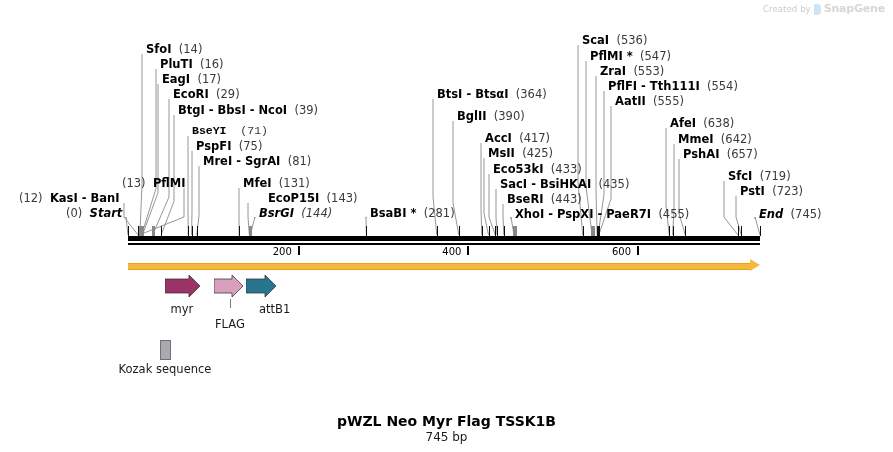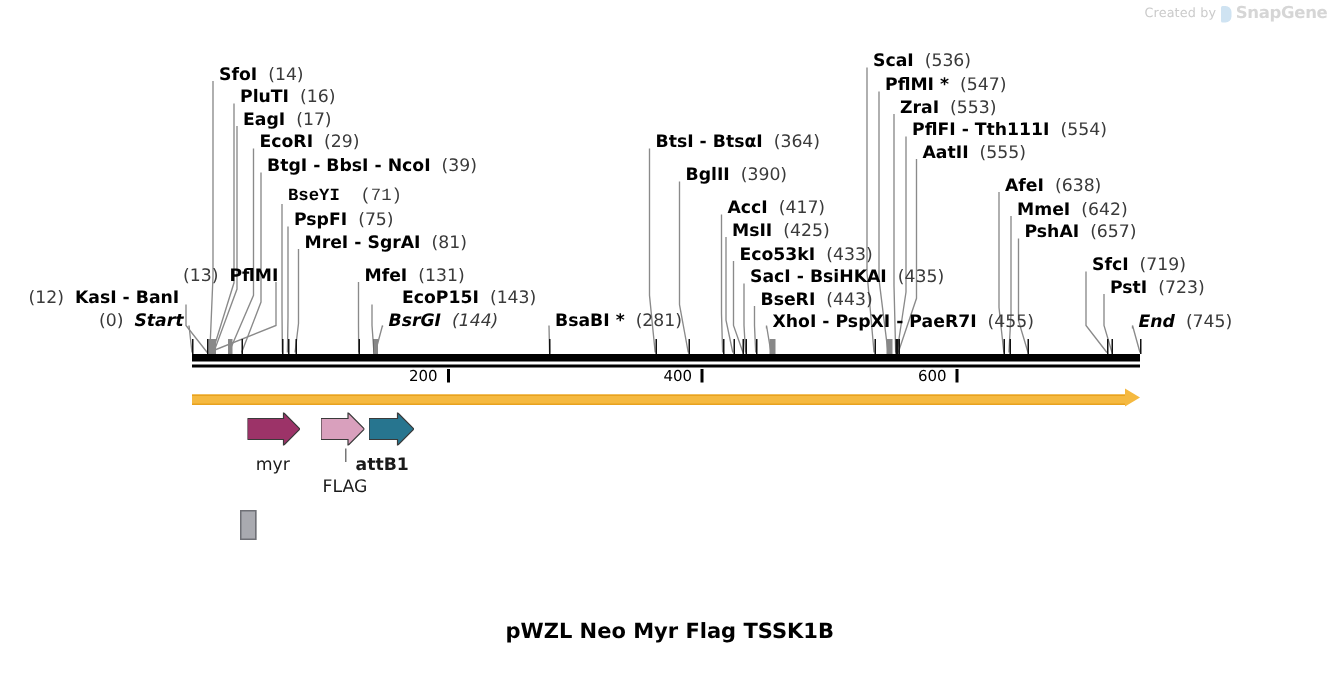--- a/index.html
+++ b/index.html
@@ -321,20 +321,22 @@
        <path d="M 0 4 L 18 4 L 18 0 L 29 11 L 18 22 L 18 18 L 0 18 Z" fill="#d9a0bd" stroke="#3a3a3a" stroke-width="0.8" stroke-linejoin="miter"></path>
      </svg>
       </div>
       <div class="feat-label" style="left: 215px; top: 317px;">FLAG</div>
       <div class="feat-tick" style="left: 230px; top: 299px; height: 9px;"></div>
       <div class="feat" style="left: 246px; top: 275px; width: 30px; height: 22px;">
         <svg width="30" height="22" viewBox="0 0 30 22">
        <path d="M 0 4 L 19 4 L 19 0 L 30 11 L 19 22 L 19 18 L 0 18 Z" fill="#27758f" stroke="#3a3a3a" stroke-width="0.8" stroke-linejoin="miter"></path>
      </svg>
       </div>
-      <div class="feat-label" style="left: 237px; top: 302px; font-weight: bold;">attB1</div>
+      <div class="feat-label" style="left: 259px; top: 302px;">attB1</div>
     </div>
 
   <div class="kozak-box" style="left:160px; top:340px; width:9px; height:18px;"></div>
+  <div class="feat-label" style="left:60px; top:362px; width:210px;">Kozak sequence</div>
 
   <div class="title" style="top:413px;">pWZL Neo Myr Flag TSSK1B</div>
+  <div class="subtitle" style="top:430px;">745 bp</div>
 
 </div>
 
 </body></html>

